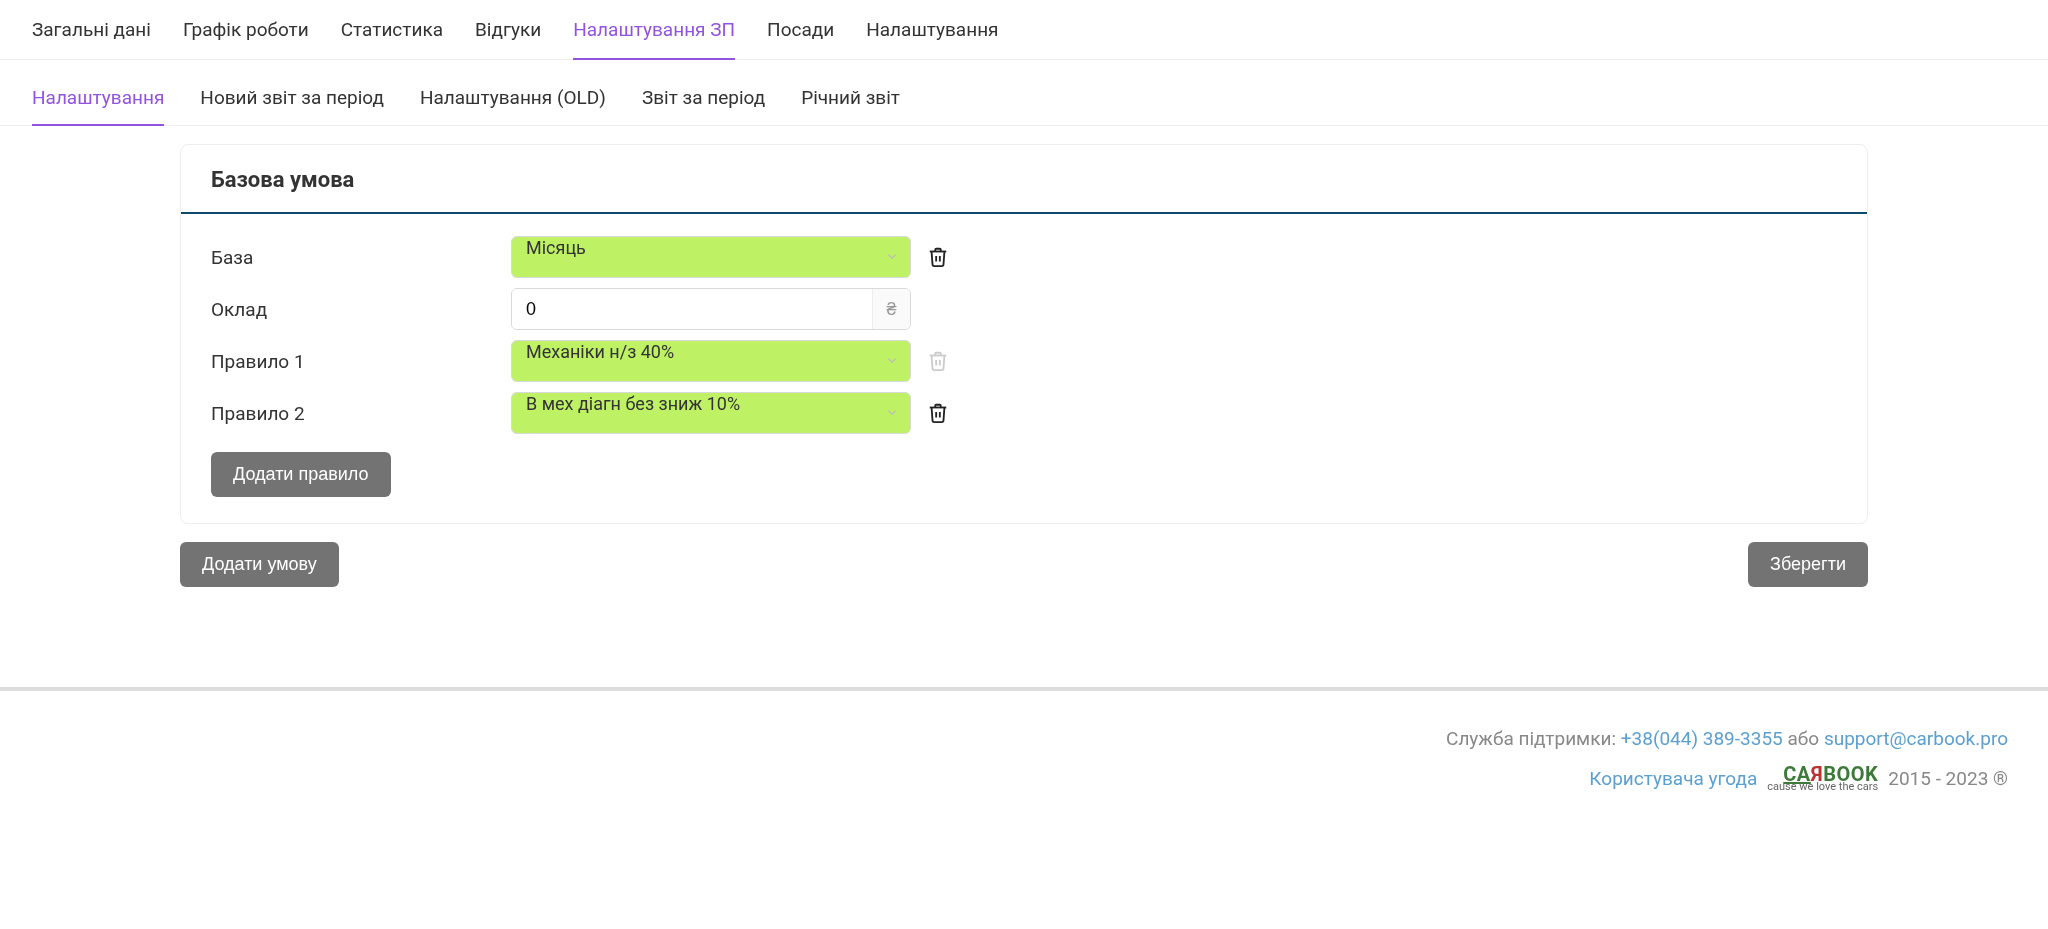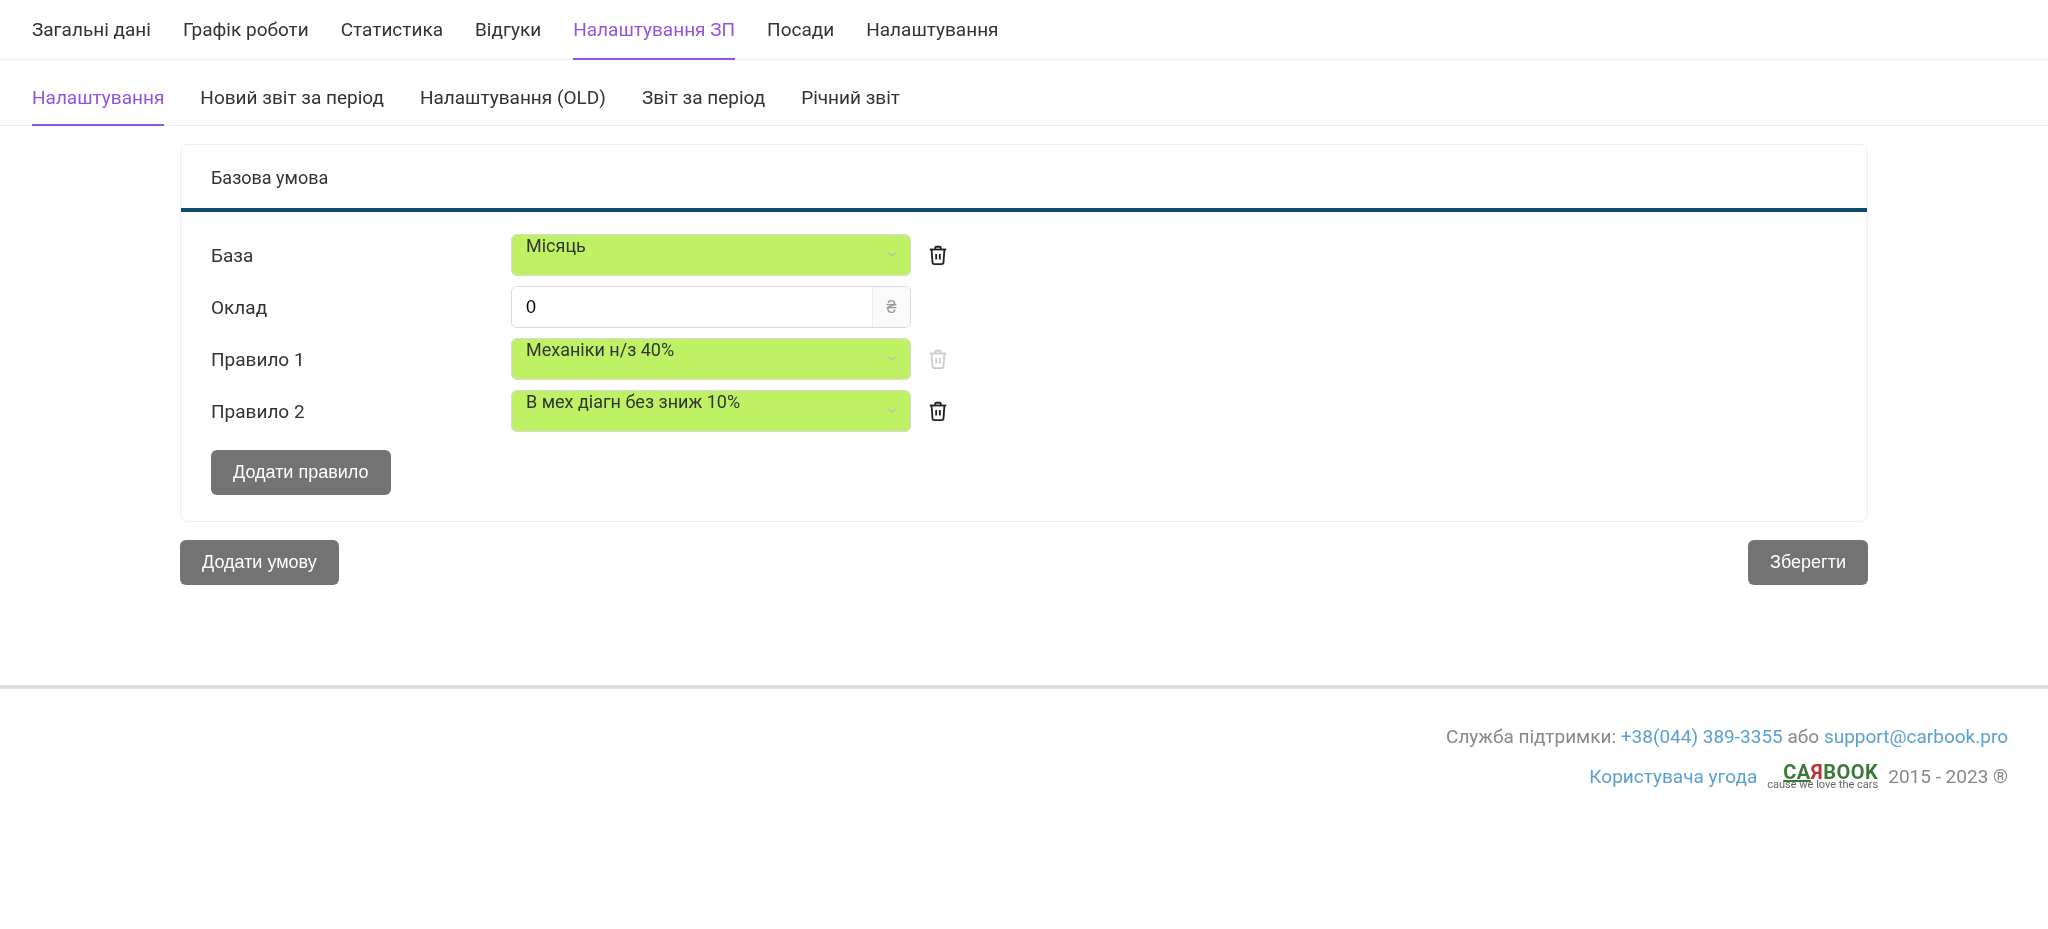--- a/index.html
+++ b/index.html
@@ -61,23 +61,23 @@
     padding: 18px 180px 40px 180px;
   }
   .card {
     border: 1px solid #eee;
     border-radius: 8px;
     background: #fff;
     padding: 0;
   }
   .card-header {
     padding: 22px 30px 20px 30px;
-    font-weight: 400;
-    font-size: 18px;
-    border-bottom: 4px solid #0c4a6e;
+    font-weight: 700;
+    font-size: 22px;
+    border-bottom: 2px solid #0c4a6e;
   }
   .card-body {
     padding: 22px 30px 26px 30px;
   }
   .row {
     display: flex;
     align-items: center;
     margin-bottom: 10px;
   }
   .row-label {

